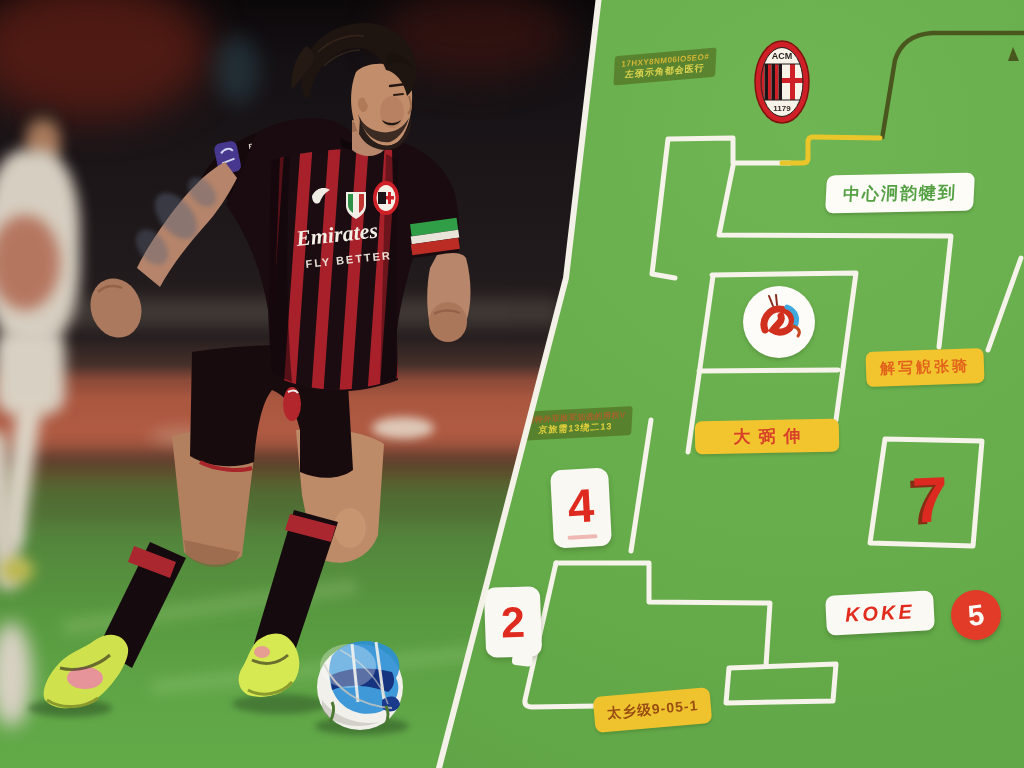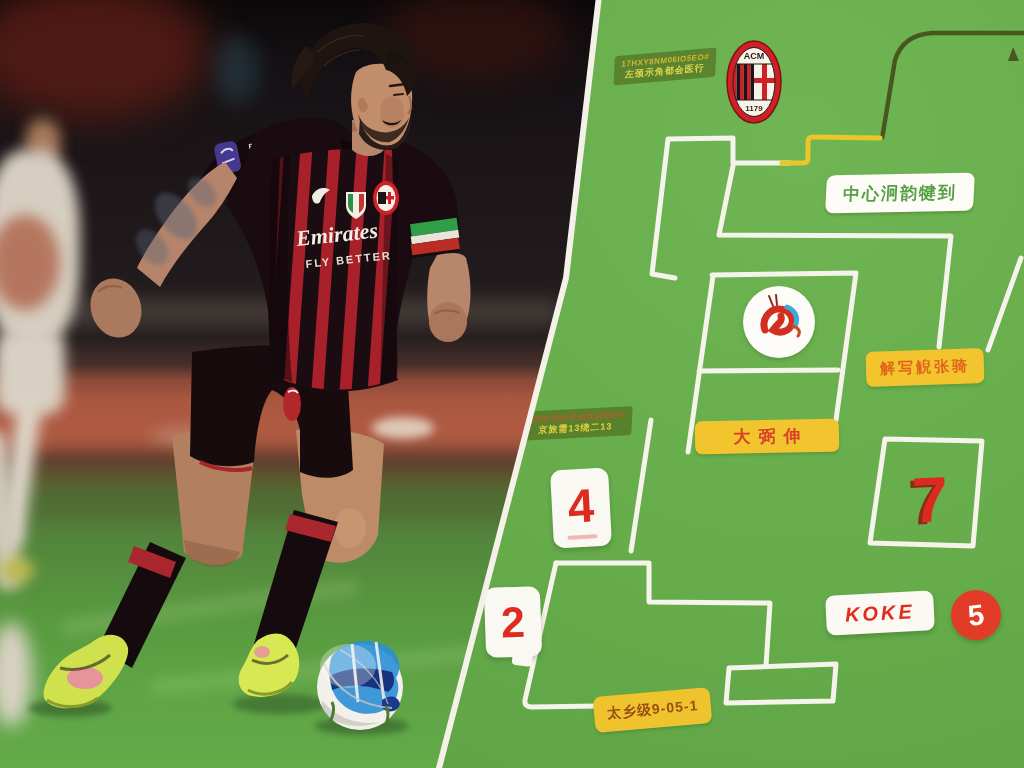--- a/index.html
+++ b/index.html
@@ -39,21 +39,21 @@
       box-shadow:0 3px 4px rgba(30,60,20,.25);}
   .card{background:#faf8f3;border-radius:11px;color:#df2b1f;font-weight:800;
       box-shadow:0 3px 5px rgba(30,60,20,.25);flex-direction:column;}
   .card4{left:552px;top:469px;width:58px;height:78px;font-size:47px;transform:rotate(-3deg);}
   .card4 .under{width:30px;height:4px;border-radius:2px;background:#efb8b2;margin-top:2px;}
   .card2{left:485px;top:587px;width:56px;height:70px;font-size:43px;transform:rotate(-2deg);}
   .card2:after{content:"";position:absolute;left:26px;bottom:-9px;width:20px;height:14px;
       background:#faf8f3;border-radius:4px;transform:rotate(9deg);}
   .num7{left:884px;top:450px;width:92px;height:100px;color:#dc2a20;font-weight:800;
       font-size:64px;text-shadow:-4px 2px 0 rgba(140,24,12,.85);transform:rotate(-2deg);}
-  .crest-wrap{position:absolute;left:726px;top:40px;width:56px;height:84px;}
+  .crest-wrap{position:absolute;left:754px;top:40px;width:56px;height:84px;}
   .koln-wrap{position:absolute;left:742px;top:285px;width:74px;height:74px;
       filter:drop-shadow(0 2px 2px rgba(30,60,20,.25));}
   
   .photo{position:absolute;inset:0;
      clip-path:polygon(0 0,598px 0,565px 280px,437px 768px,0 768px);
      background:linear-gradient(180deg,
        #0b080a 0%, #141013 8%, #1b1518 20%, #211a1c 34%, #271f1f 44%,
        #46302a 47.5%, #8c4a38 49.5%, #aa5740 52%, #b05a42 56%, #9c5640 60%,
        #74512f 62%, #5c6f38 64.5%, #53853c 70%, #58993f 80%, #5fa546 90%, #63aa49 100%);}
   .blob{position:absolute;border-radius:50%;}

